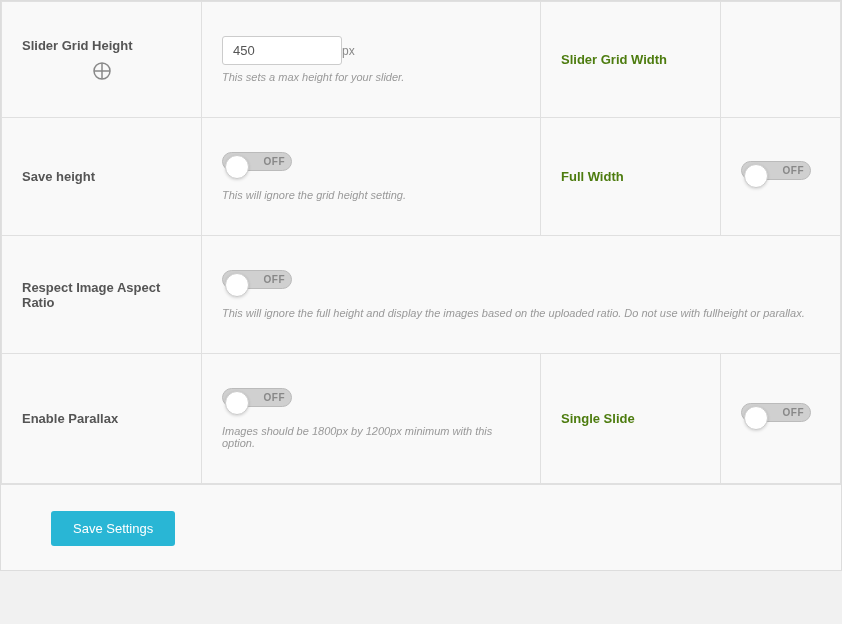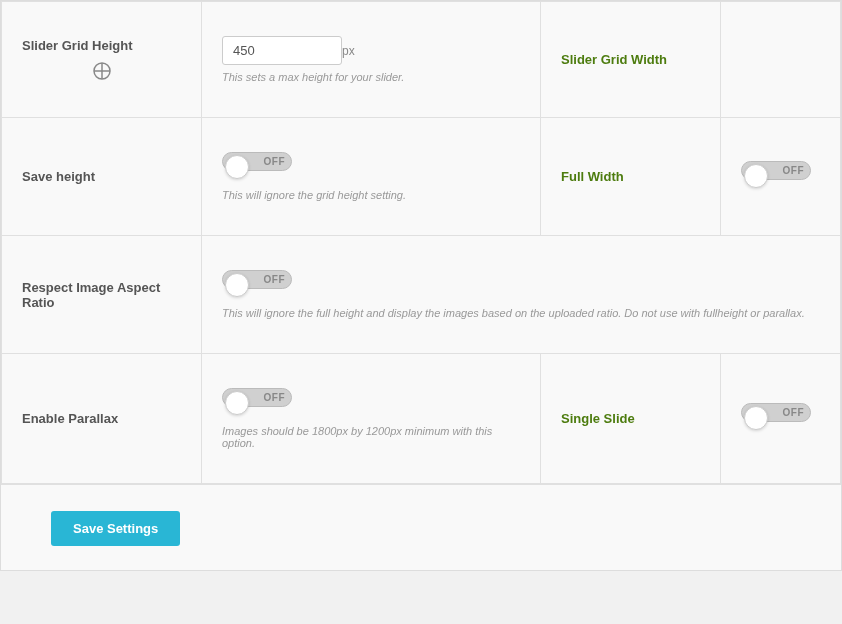--- a/index.html
+++ b/index.html
@@ -115,21 +115,21 @@
       height: 20px;
     }
     .save-btn {
       background: #29b6d5;
       color: #fff;
       border: none;
       border-radius: 3px;
       padding: 10px 22px;
       font-size: 13px;
       cursor: pointer;
-      font-weight: bold;
+      font-weight: normal;
       margin: 16px 0 14px 50px;
     }
     .bottom-bar {
       background: #f9f9f9;
       padding: 10px 0;
       border-top: 1px solid #e0e0e0;
     }
     
     .full-row-cell {
       background: #f9f9f9;

